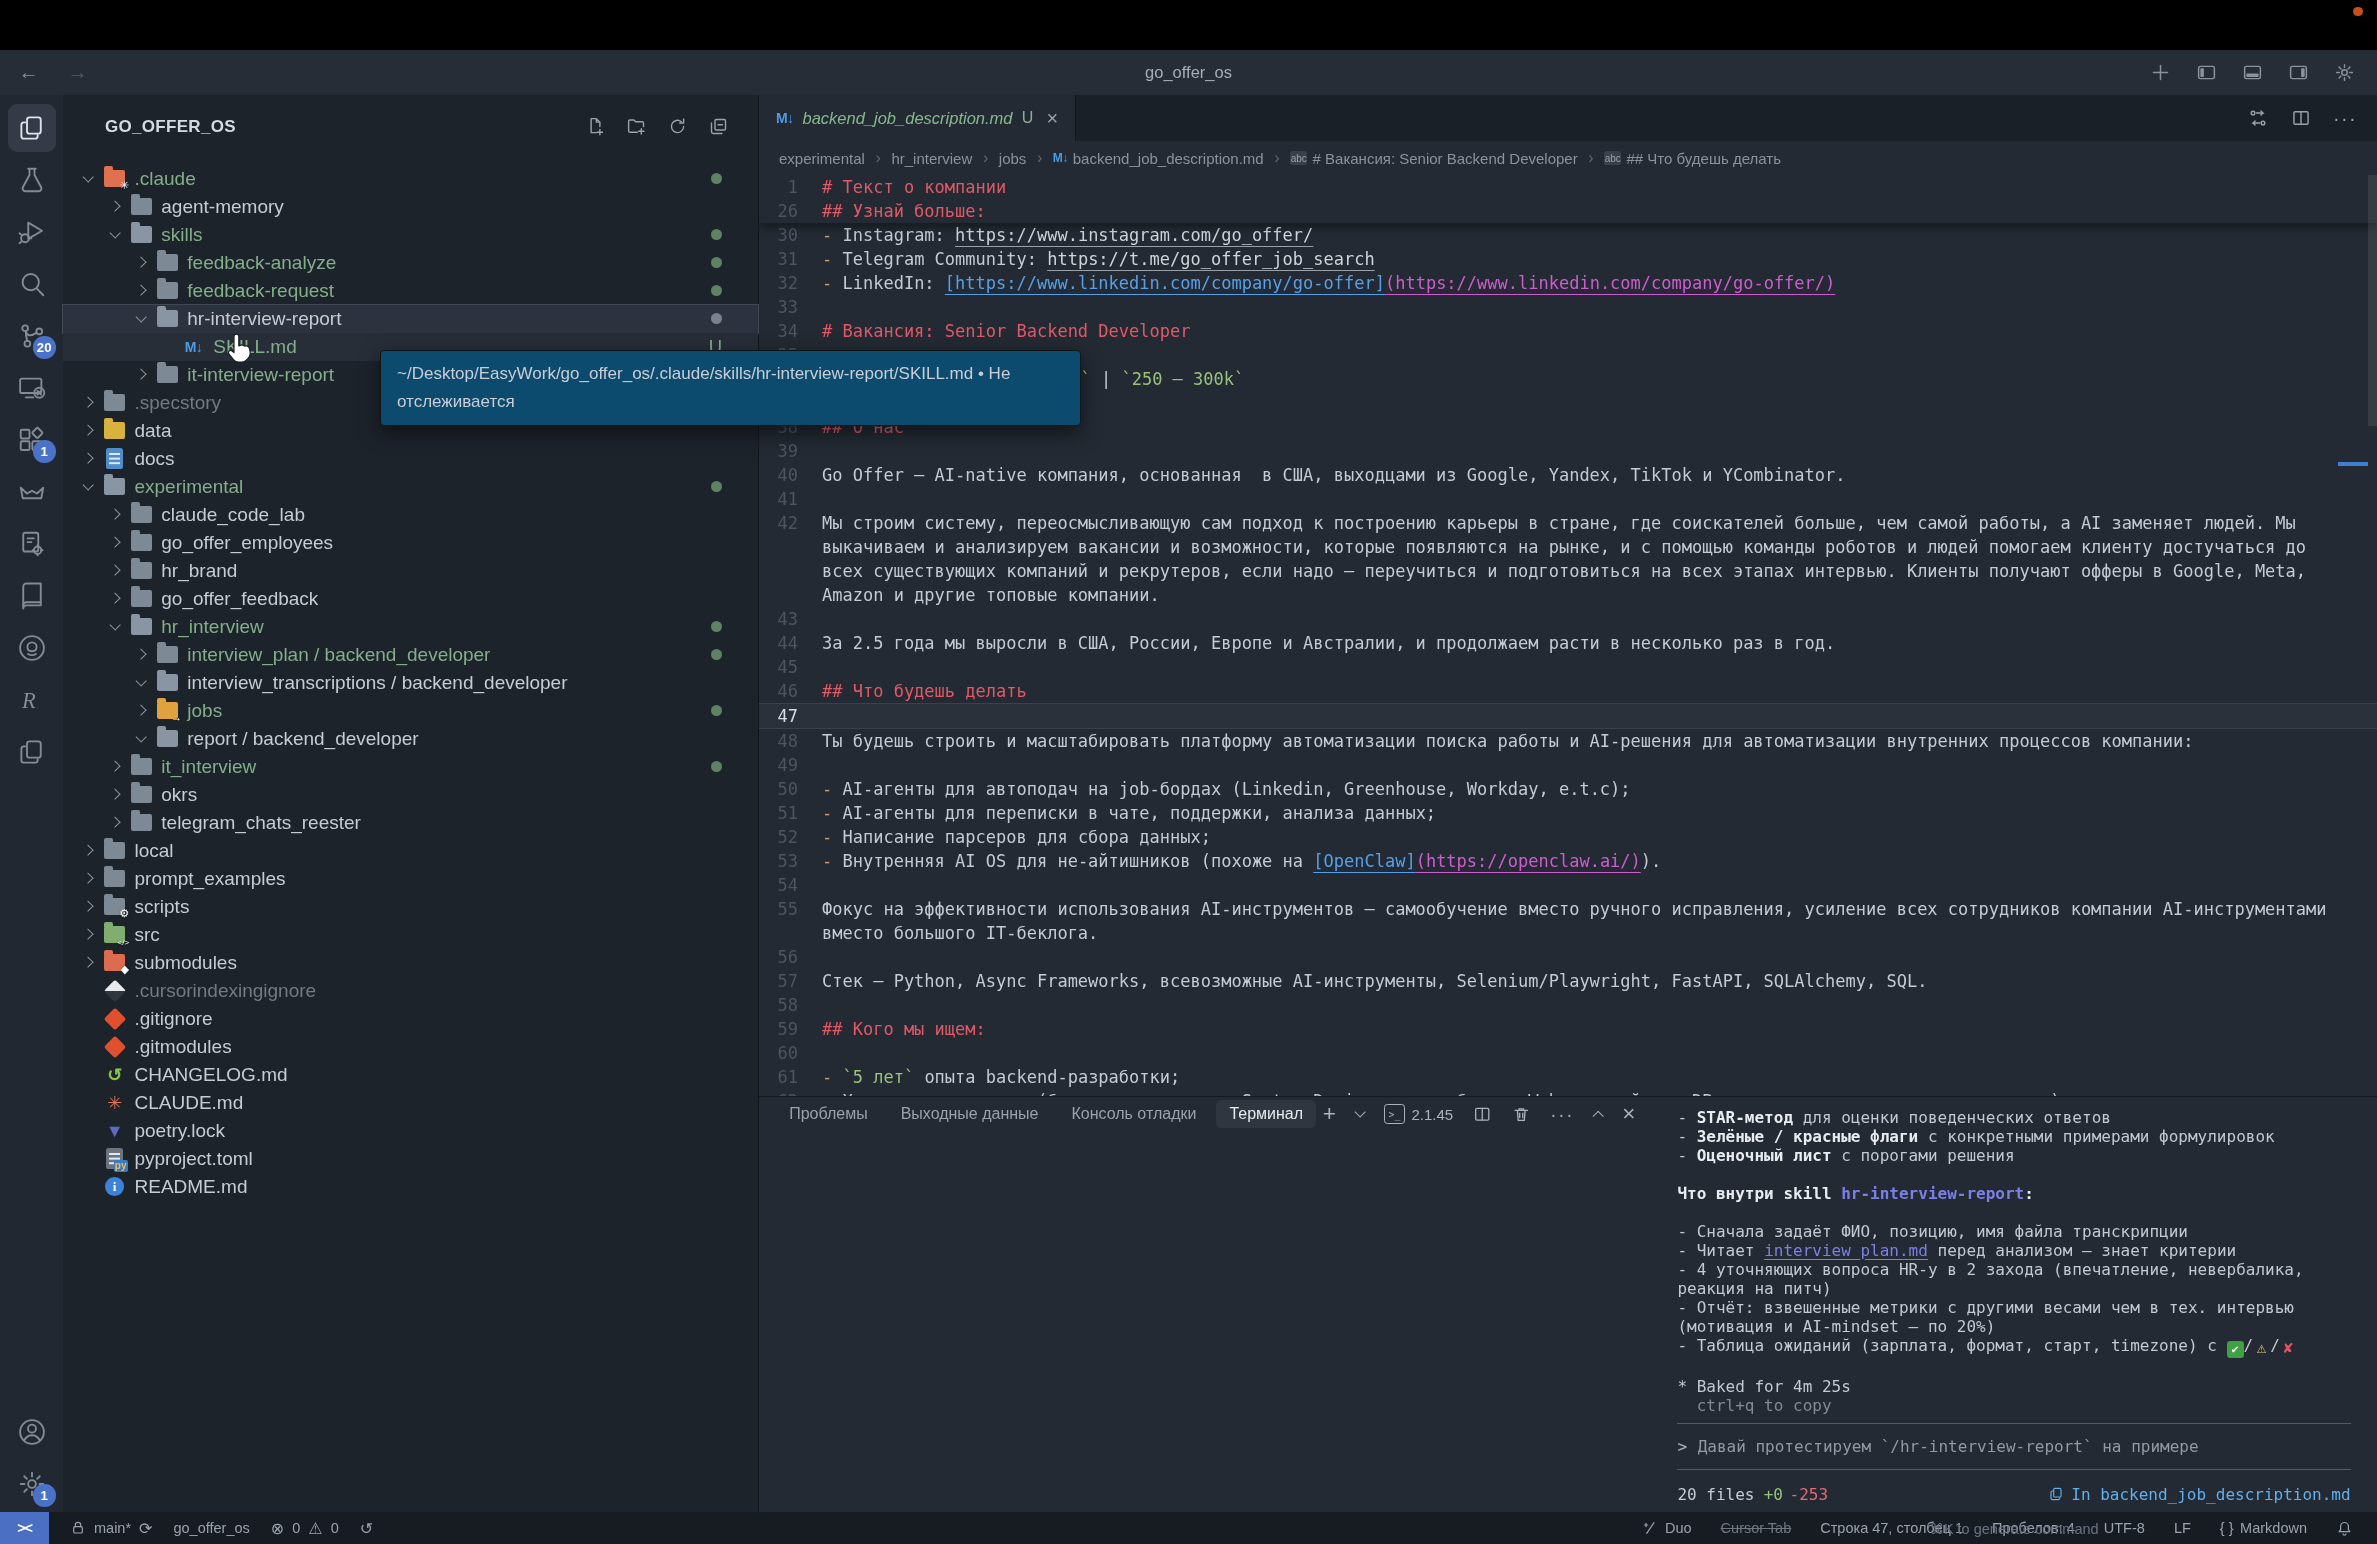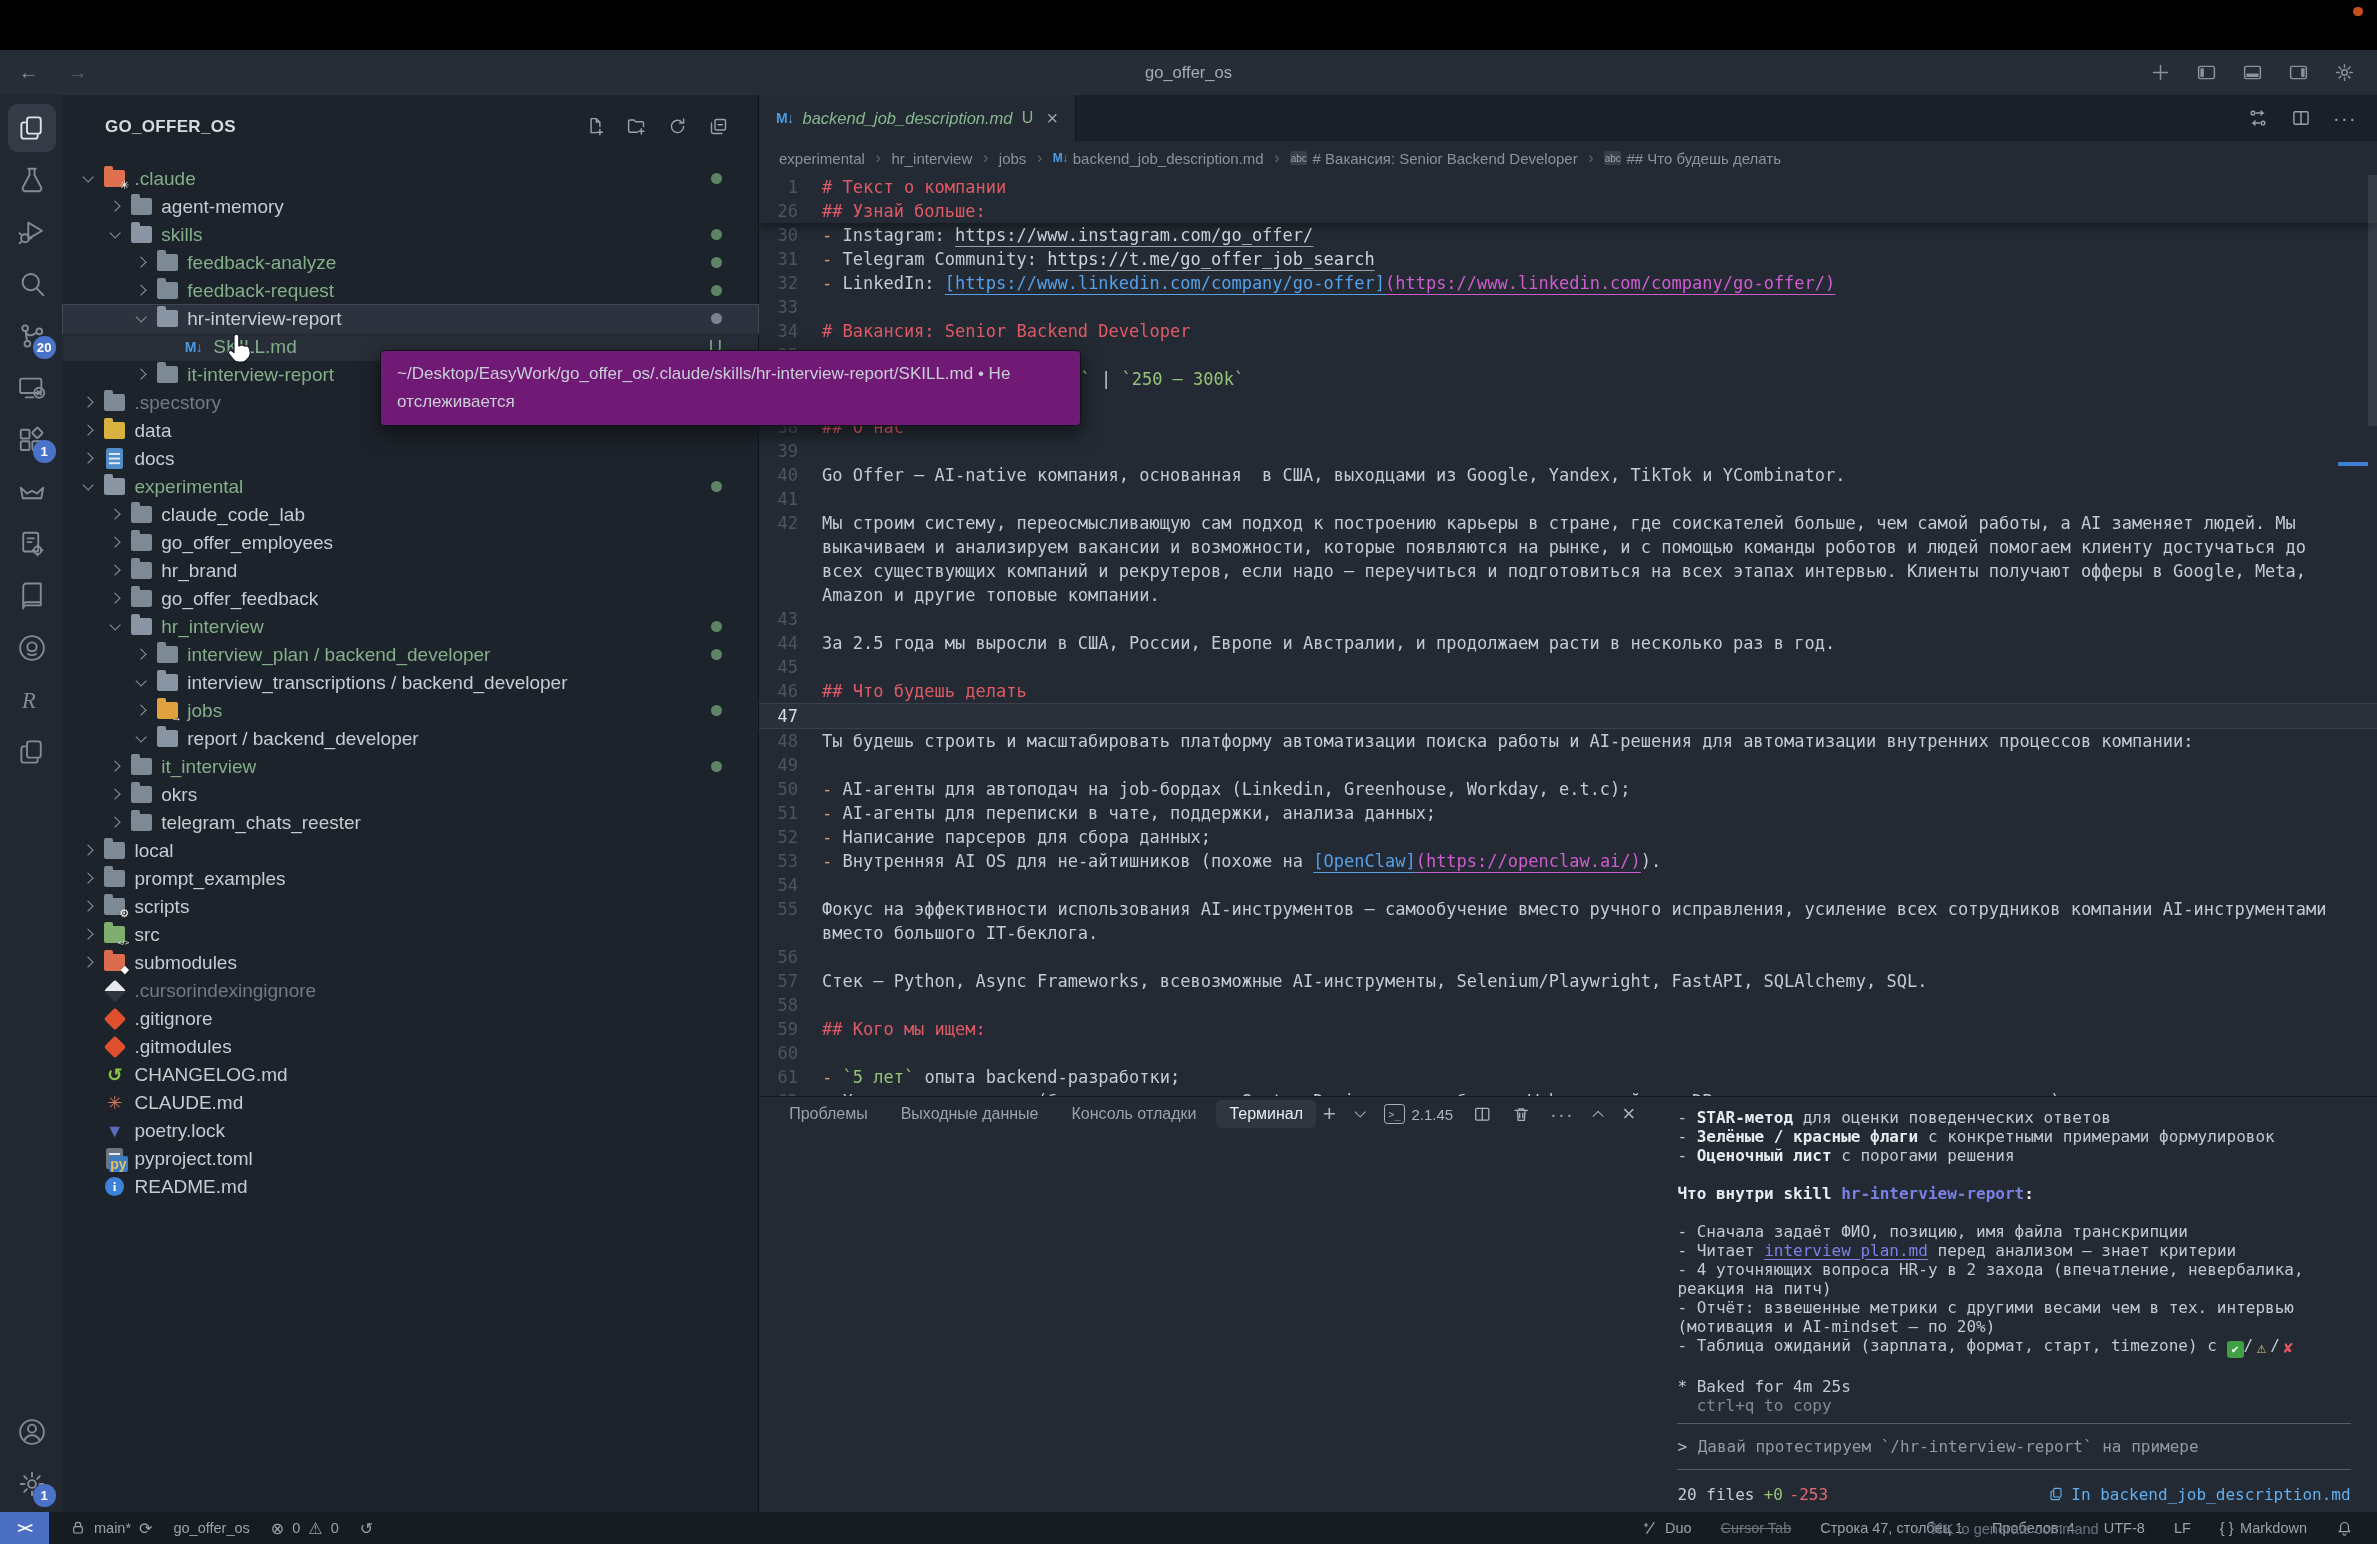--- a/index.html
+++ b/index.html
@@ -46,21 +46,21 @@
   .fico{width:21px;height:16.5px;border-radius:2px;background:var(--fc,#7e8996);position:relative;}
   .fico::before{content:"";position:absolute;top:-4px;left:0;width:9.2px;height:4.6px;background:inherit;border-radius:2px 2px 0 0;}
   .fico .ov{position:absolute;right:-4px;bottom:-4.6px;font-size:11.2px;line-height:1;color:#fff;text-shadow:0 0 2px rgba(0,0,0,.6);}
   .gl{font-size:18px;line-height:1;}
   .mdico{color:#4f9ae5;font-weight:bold;font-size:14px;letter-spacing:-0.7px;}
   .gitico{width:16px;height:16px;background:#e0502e;transform:rotate(45deg);border-radius:2.6px;}
   .curico{width:16px;height:16px;transform:rotate(45deg);border-radius:2.6px;background:linear-gradient(135deg,#e8eaee 50%,#30363e 50%);}
   .docico{width:17px;height:21px;border-radius:2.6px;background:#4f8cc9;position:relative;}
   .docico::before{content:"";position:absolute;left:3.3px;top:5.3px;width:10.6px;height:2px;background:#dce9f6;box-shadow:0 4.6px 0 #dce9f6,0 9.2px 0 #dce9f6;}
   .docico.gray{background:#6c7480;}
-  .docico .py{position:absolute;right:-4.6px;bottom:-3.3px;font-size:14px;font-weight:bold;color:#e5c069;background:#3a7cc1;border-radius:2px;padding:0 1.3px;line-height:1.2;text-align:center;}
+  .docico .py{position:absolute;right:-4.6px;bottom:-3.3px;font-size:10px;font-weight:bold;color:#e5c069;background:#3a7cc1;border-radius:2px;padding:0 1.3px;line-height:1.2;text-align:center;}
   .infico{width:18.5px;height:18.5px;border-radius:50%;background:#3b82d8;color:#fff;font-weight:bold;font-size:13.2px;display:flex;align-items:center;justify-content:center;font-family:"Liberation Serif",serif;}
   .tlabel{margin-left:5.3px;white-space:nowrap;color:#c7ccd4;}
   .tlabel.green{color:#84ae8a;}
   .tlabel.dim{color:#717a85;}
   .tright{position:absolute;right:36px;display:flex;align-items:center;}
   .dotg{width:11.2px;height:11.2px;border-radius:50%;background:#5c8463;}
   .dotgray{width:11.2px;height:11.2px;border-radius:50%;background:#79828d;}
   .ubadge{color:#84ae8a;font-size:18.5px;}
 
   
@@ -139,21 +139,21 @@
   .remote{width:49px;height:32px;background:#4a6fc3;color:#fff;display:flex;align-items:center;justify-content:center;
           font-weight:bold;font-size:14.5px;letter-spacing:-1.3px;flex:0 0 auto;}
   .sgroup{display:flex;align-items:center;gap:8px;margin-left:21px;white-space:nowrap;}
   .sgroup svg{width:16px;height:16px;stroke:#9aa2ac;fill:none;stroke-width:1.8;stroke-linecap:round;stroke-linejoin:round;}
   .sright{margin-left:auto;display:flex;align-items:center;gap:29px;padding-right:24px;white-space:nowrap;}
   .sright .item{display:flex;align-items:center;gap:6.6px;}
   .strike{text-decoration:line-through;color:#6f7780;}
   .uicon{font-size:16px;}
 
   
-  .tooltip{position:absolute;left:380px;top:350px;width:667px;background:#701a75;border:0.7px solid #10141a;border-radius:4px;
+  .tooltip{position:absolute;left:380px;top:350px;width:667px;background:#0c4a6e;border:0.7px solid #10141a;border-radius:4px;
            box-shadow:0 6.6px 20px rgba(0,0,0,.5);padding:9.2px 16px;font-size:17px;line-height:28px;color:#c9ced6;z-index:20;}
   .handcur{position:absolute;left:223px;top:330px;z-index:30;}
 </style>
 </head>
 <body>
 
 <div id="root">
 
   <div class="top-black">
     <div class="cam-dot"></div>

